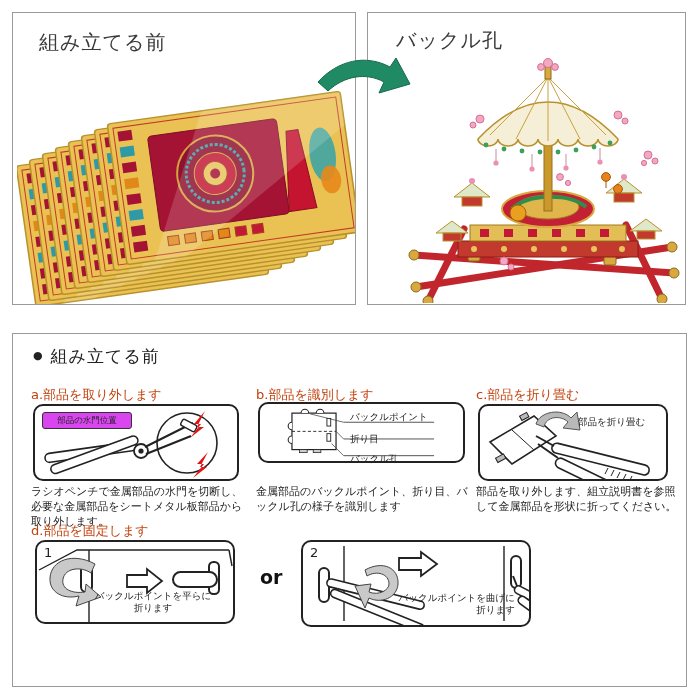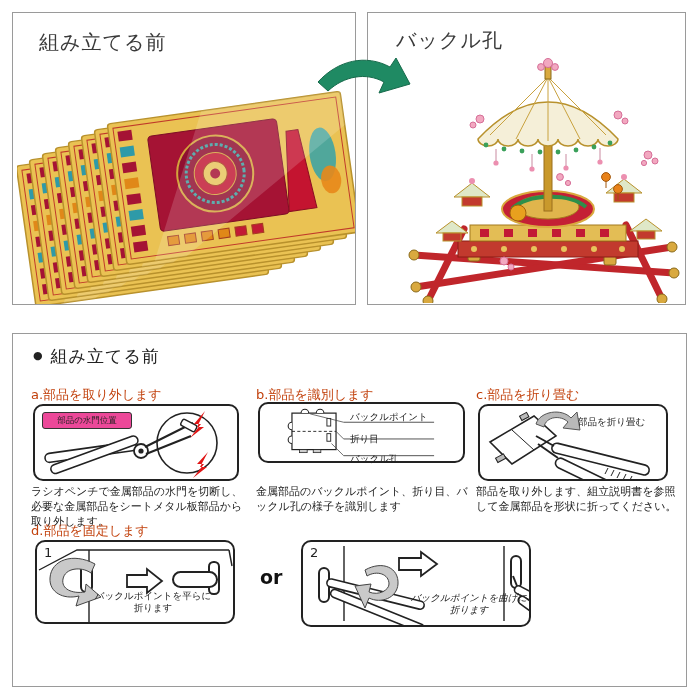--- a/index.html
+++ b/index.html
@@ -11,21 +11,21 @@
   #panel-method{left:12px;top:333px;width:675px;height:354px;}
   .big-title{position:absolute;font-size:20px;color:#3a3a3a;letter-spacing:1px;white-space:nowrap;}
   #transform-arrow{position:absolute;left:316px;top:52px;width:96px;height:66px;z-index:10;}
   .abs{position:absolute;}
   .step-title{position:absolute;font-size:13px;font-weight:normal;color:#c2410c;white-space:nowrap;}
   .step-box{position:absolute;background:#fff;border:2px solid #222;border-radius:10px;box-sizing:border-box;}
   .step-box svg{position:absolute;left:0;top:0;width:100%;height:100%;}
   .caption{position:absolute;font-size:11px;line-height:1.35;color:#222;word-break:break-all;}
   .inner-label{position:absolute;font-size:9.5px;color:#222;white-space:nowrap;}
   .gate-label{position:absolute;left:7px;top:6px;width:88px;height:15px;border:1px solid #333;
-              border-radius:3px;font-size:8.5px;line-height:15px;text-align:center;background:#ec4899;}
+              border-radius:3px;font-size:8.5px;line-height:15px;text-align:center;background:#d946ef;}
   .opt-number{position:absolute;left:7px;top:3px;font-size:13px;color:#222;}
   .opt-caption{position:absolute;font-size:9.5px;line-height:1.3;color:#222;text-align:center;word-break:break-all;}
   #or-label{position:absolute;font-size:19px;font-weight:bold;color:#111;}
   #method-title{position:absolute;left:20px;top:11px;font-size:17px;color:#222;letter-spacing:1px;}
   #method-title .bullet{font-size:11px;vertical-align:3px;margin-right:7px;}
 </style>
 </head>
 <body>
 
 <div class="panel" id="panel-before">
@@ -320,15 +320,15 @@
                C76,54 86,48 86,42 C86,32 74,28 64,34 Z" fill="#c9c9c9" stroke="#444" stroke-width="1"></path>
 
       <polygon points="96,16 118,16 118,10 134,22 118,34 118,28 96,28" fill="#fff" stroke="#222" stroke-width="1.8"></polygon>
 
       <rect x="208" y="14" width="10" height="32" rx="5" fill="#fff" stroke="#222" stroke-width="2"></rect>
       <rect x="212" y="42" width="60" height="8" rx="4" fill="#fff" stroke="#222" stroke-width="1.6" transform="rotate(28 212 46)"></rect>
       <rect x="216" y="52" width="60" height="8" rx="4" fill="#fff" stroke="#222" stroke-width="1.6" transform="rotate(36 216 56)"></rect>
       <line x1="214" y1="44" x2="210" y2="34" stroke="#222" stroke-width="2"></line>
     </svg>
     <div class="opt-number">2</div>
-    <div class="opt-caption" style="left:107px;top:50px;width:118px;text-align:center;font-style:italic;">バックルポイントを曲げに折ります</div>
+    <div class="opt-caption" style="left:94px;top:50px;width:118px;text-align:right;">バックルポイントを曲げに折ります</div>
   </div>
 </div>
 
 </body></html>

